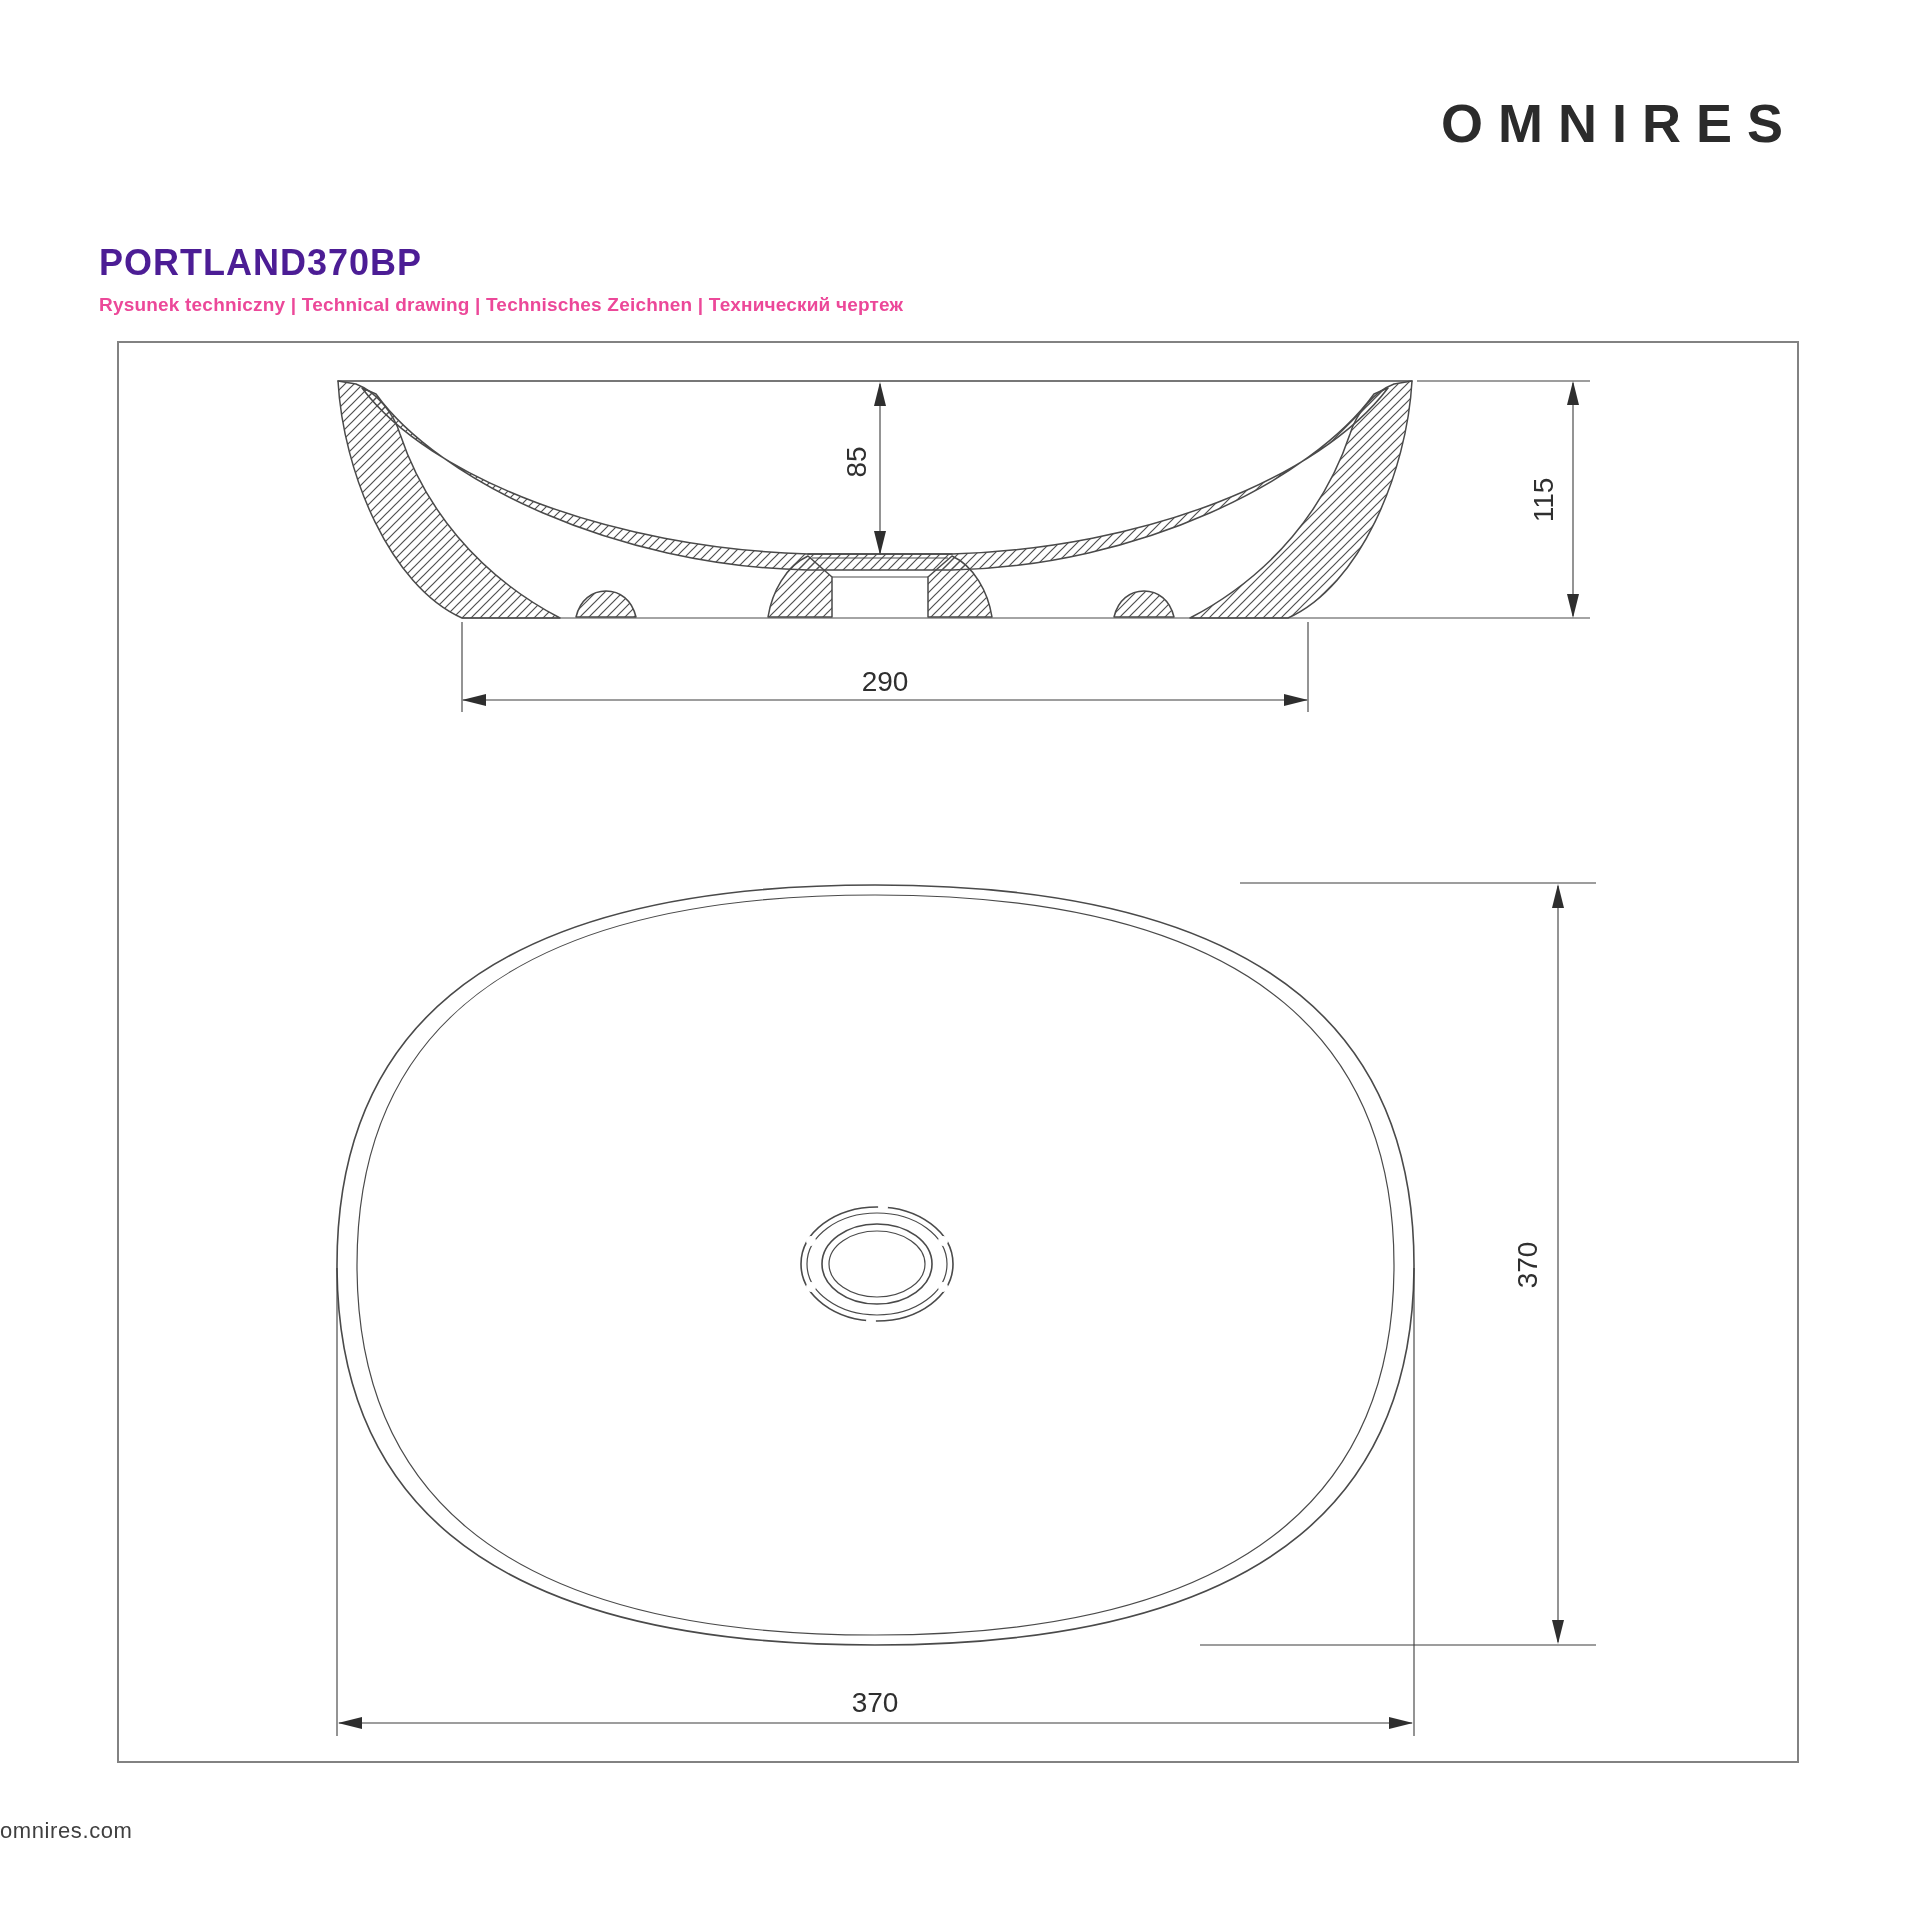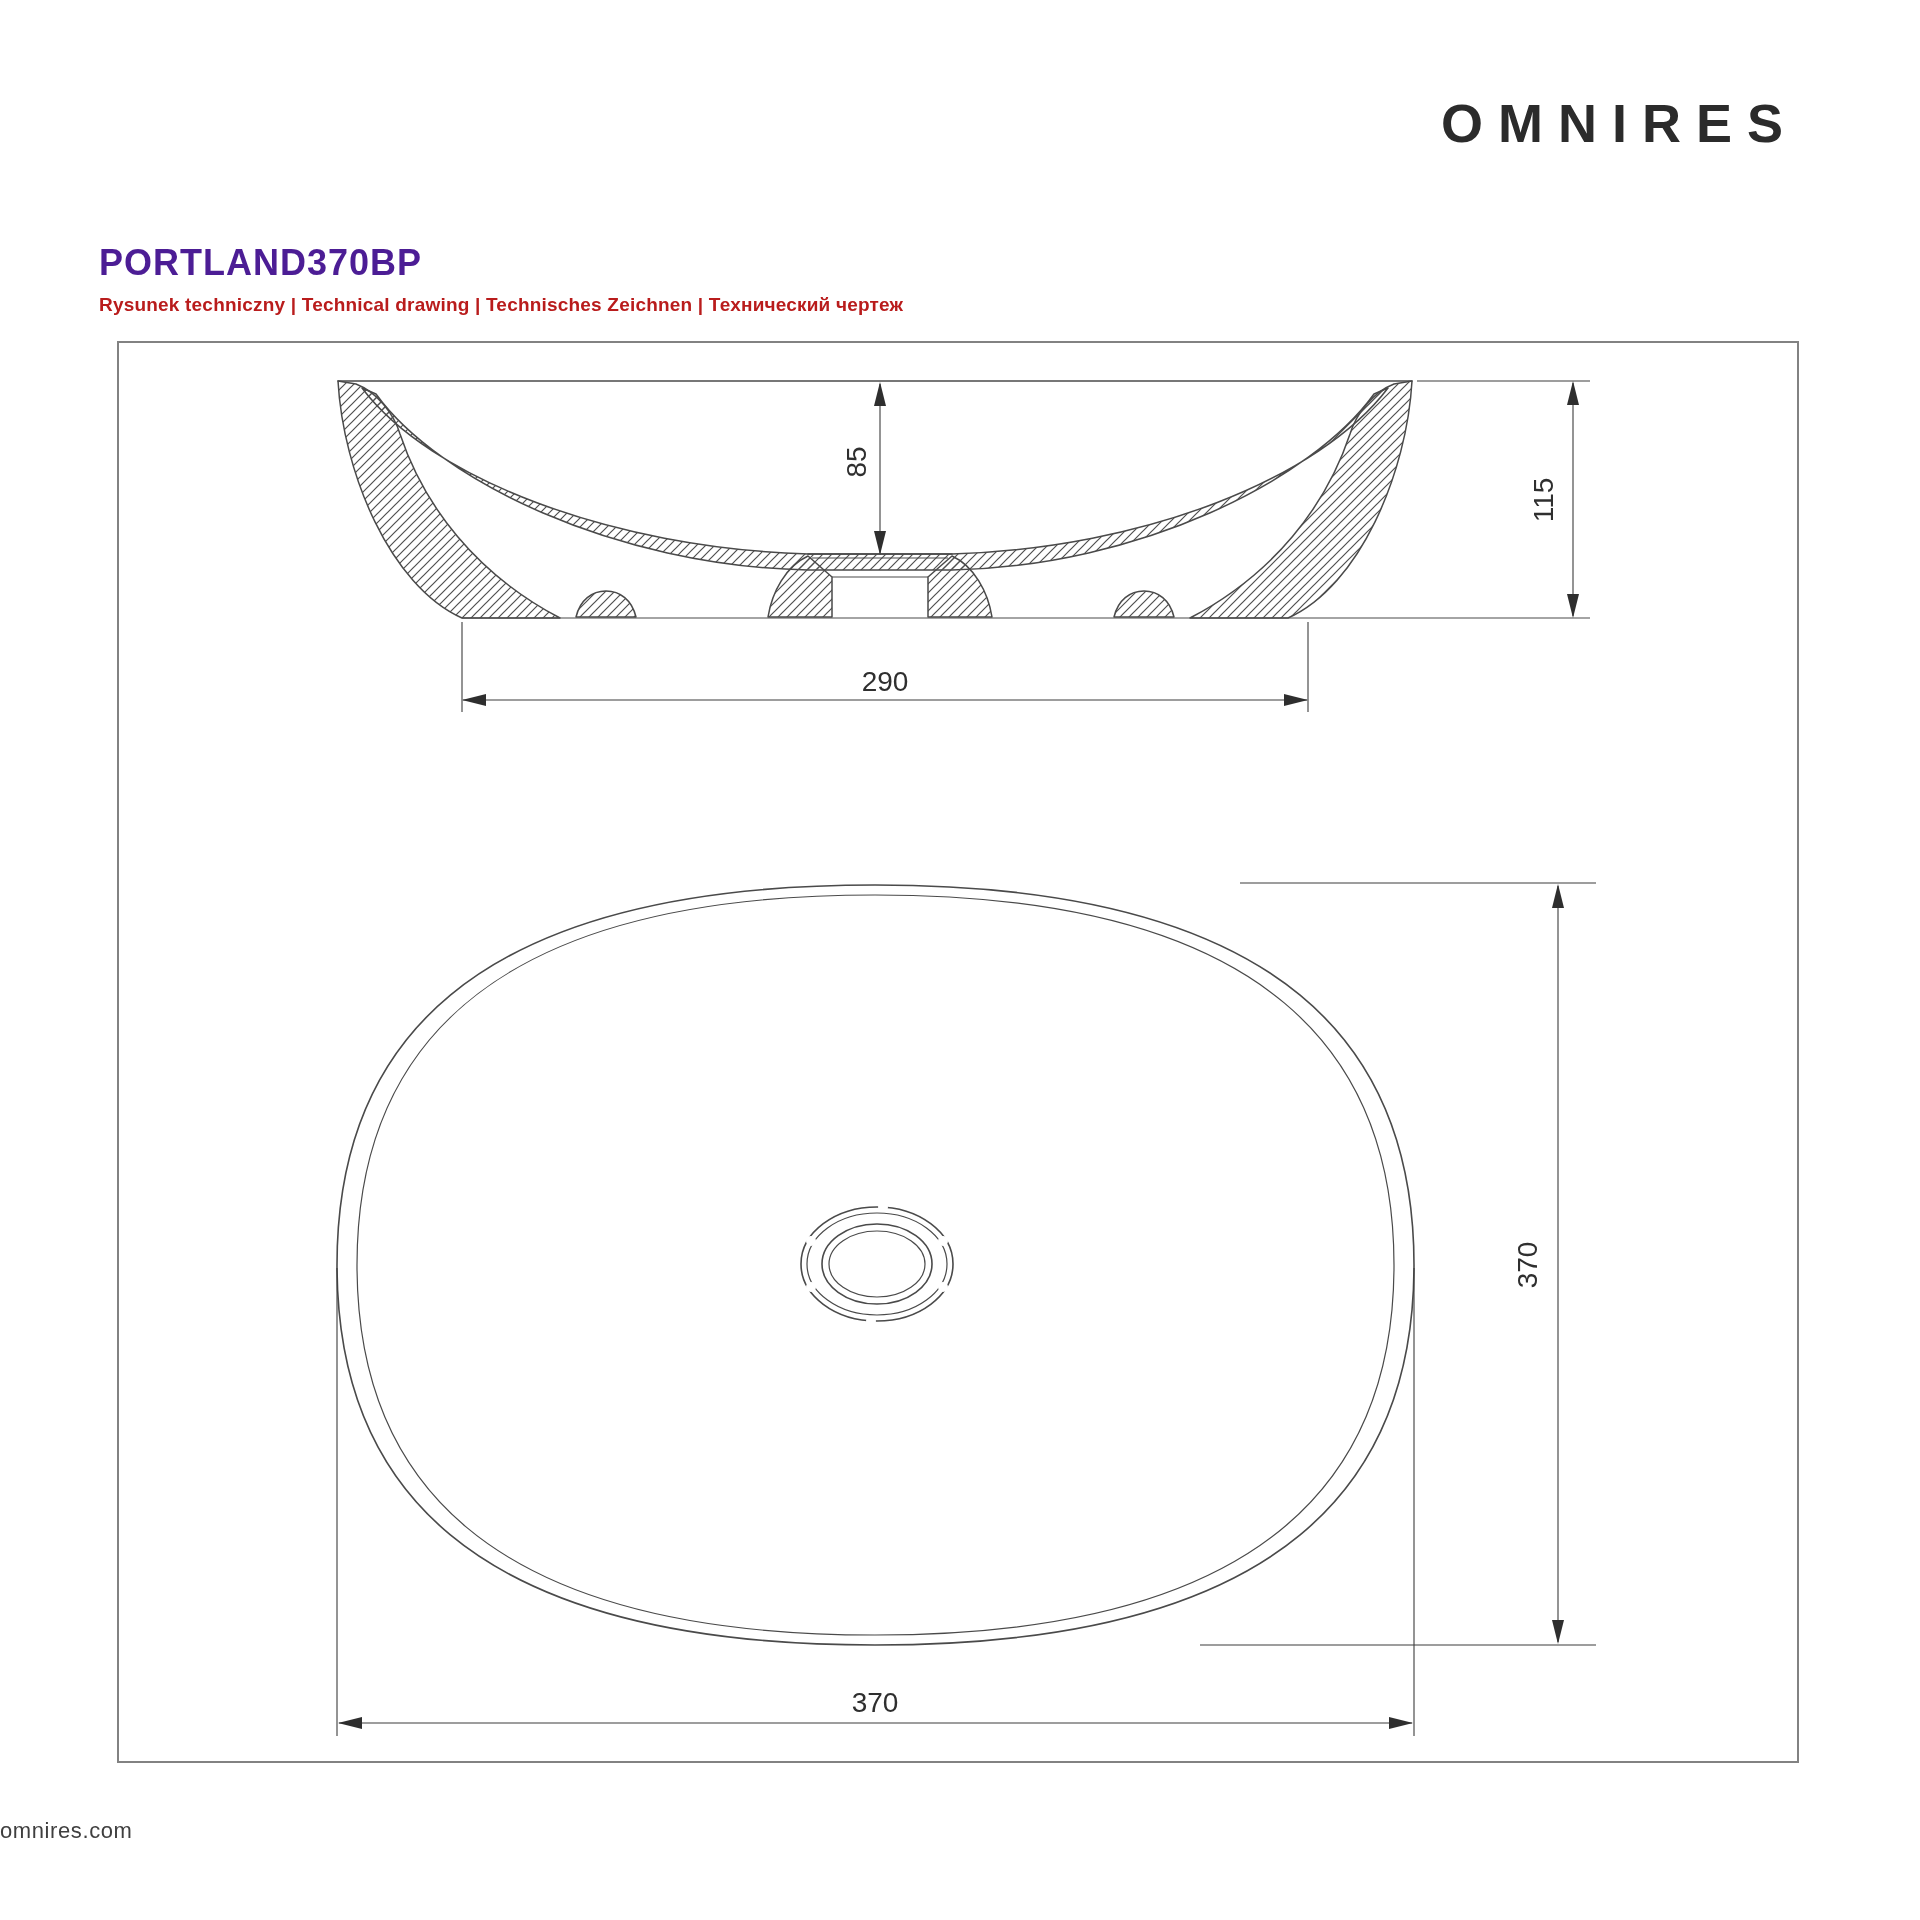--- a/index.html
+++ b/index.html
@@ -2,21 +2,21 @@
 <html><head>
 <meta charset="utf-8">
 <style>
   html,body{margin:0;padding:0;background:#ffffff;}
   body{width:1920px;height:1920px;position:relative;overflow:hidden;
        font-family:"Liberation Sans",sans-serif;color:#3a3a3a;}
   .abs{position:absolute;}
   .logo{top:56px;right:122px;font-size:54px;font-weight:700;letter-spacing:15px;
         color:#2b2b2b;white-space:nowrap;margin-top:36px;}
   .title{left:99px;top:242px;font-size:36px;font-weight:600;letter-spacing:1px;color:#4c1d95;}
-  .subtitle{left:99px;top:294px;font-size:19px;font-weight:600;letter-spacing:.2px;color:#b91c1c;
+  .subtitle{left:99px;top:294px;font-size:19px;font-weight:600;letter-spacing:.2px;color:#ec4899;
             white-space:nowrap;}
   .footer{left:0;right:0;top:1818px;font-size:22px;font-weight:500;
           letter-spacing:.6px;color:#3f3f3f;}
   svg{position:absolute;left:0;top:0;}
   svg .outline{fill:none;stroke:#4a4a4a;stroke-width:1.6;stroke-linejoin:round;stroke-linecap:round;}
   svg .hatched{fill:url(#hatch);stroke:#4a4a4a;stroke-width:1.5;stroke-linejoin:round;}
   svg .thin{fill:none;stroke:#4a4a4a;stroke-width:1.2;}
   svg .dimline{fill:none;stroke:#3c3c3c;stroke-width:1.1;}
   svg .arrow{fill:#2e2e2e;stroke:none;}
   svg text.dim{font-family:"Liberation Sans",sans-serif;font-size:28px;fill:#2f2f2f;}

